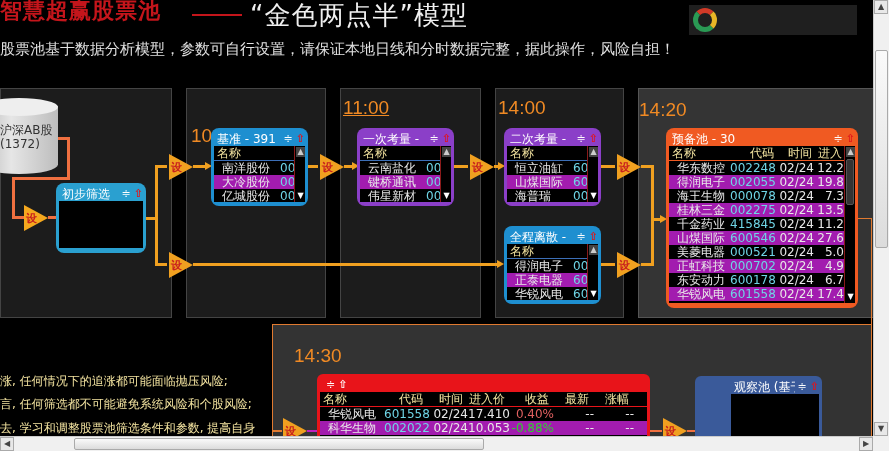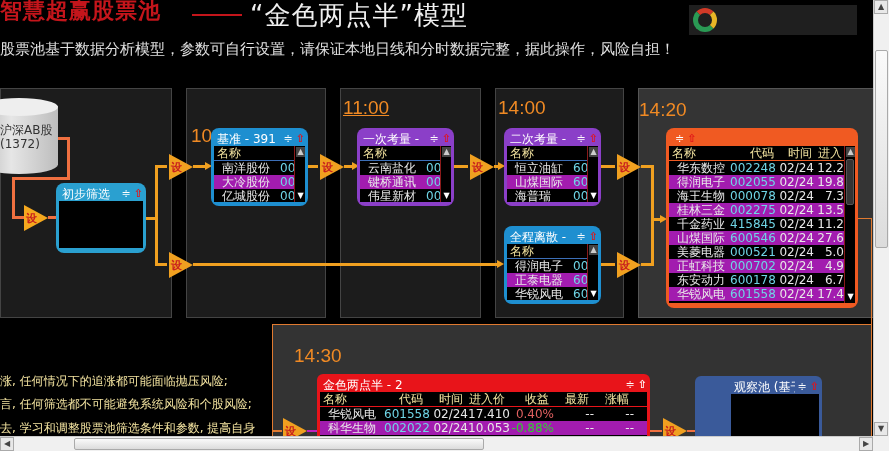--- a/index.html
+++ b/index.html
@@ -277,20 +277,21 @@
     <span class="tri-label">设</span>
 </div>
 <div class="abs ln" style="left:641px;top:165px;width:12px;height:3px;"></div>
 <div class="abs ln" style="left:641px;top:263px;width:12px;height:3px;"></div>
 <div class="abs ln" style="left:651px;top:165px;width:3px;height:101px;"></div>
 <div class="abs ln" style="left:651px;top:218px;width:10px;height:3px;"></div>
 <div class="abs arrow-r" style="left:660px;top:215px;"></div>
 
 <div class="abs pool" style="left:666px;top:128px;width:192px;height:180px;background:#f05a22;">
   <div class="pool-head">
+    <span class="ttl">预备池 - 30</span>
     <span class="ic ic-sort">≑</span>
     <span class="ic ic-up">⇧</span>
   </div>
   <div class="pool-body" style="height:157px;">
     <div class="hdr-row" style="border-bottom-color:#f05a22;">
       <span style="width:58px">名称</span>
       <span style="width:44px;text-align:right">代码</span>
       <span style="width:38px;text-align:right">时间</span>
       <span style="width:30px;text-align:right;overflow:hidden">进入</span>
     </div>
@@ -376,21 +377,20 @@
 </div>
 <div class="abs" style="left:272px;top:430px;width:10px;height:2px;background:#e07a30;"></div>
 <div class="abs tri-wrap" style="left:283px;top:418px;">
   <div class="tri"></div>
     <span class="tri-label">设</span>
 </div>
 <div class="abs" style="left:307px;top:430px;width:10px;height:2px;background:#c020c0;"></div>
 
 <div class="abs pool" style="left:317px;top:374px;width:333px;height:70px;background:#e8141a;border-radius:6px 6px 0 0;">
   <div class="pool-head">
-    <span class="ttl">金色两点半 - 2</span>
     <span class="ic ic-sort">≑</span>
     <span class="ic ic-up" style="color:#fff;">⇧</span>
   </div>
   <div class="pool-body" style="height:52px;">
     <div class="hdr-row" style="border-bottom-color:#e8141a;">
       <span style="width:58px">名称</span>
       <span style="width:42px;text-align:right">代码</span>
       <span style="width:40px;text-align:right">时间</span>
       <span style="width:42px;text-align:right">进入价</span>
       <span style="width:44px;text-align:right">收益</span>

